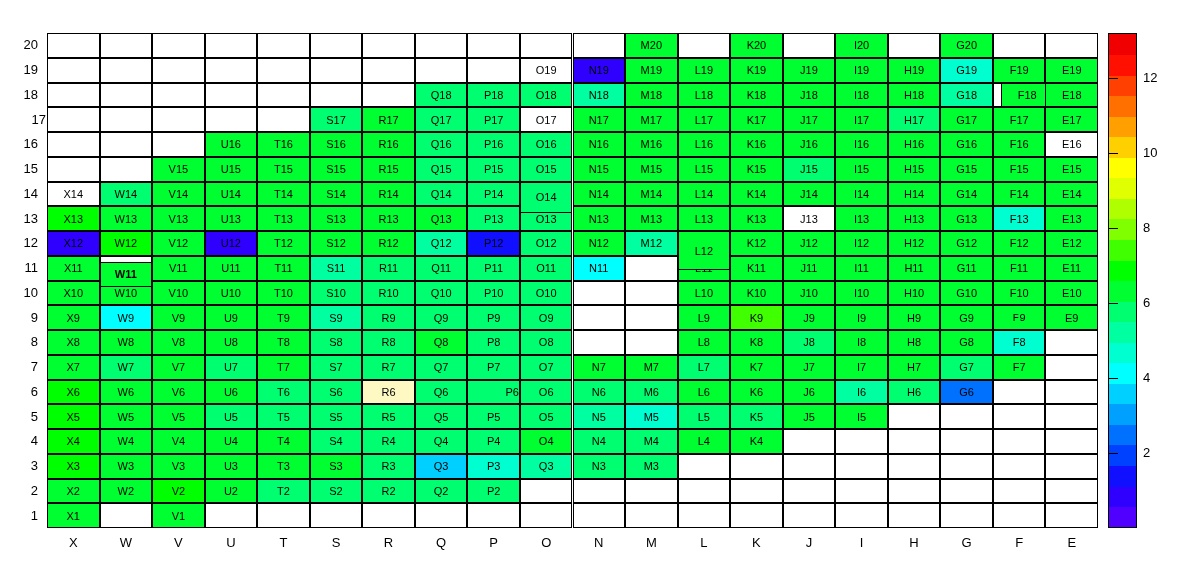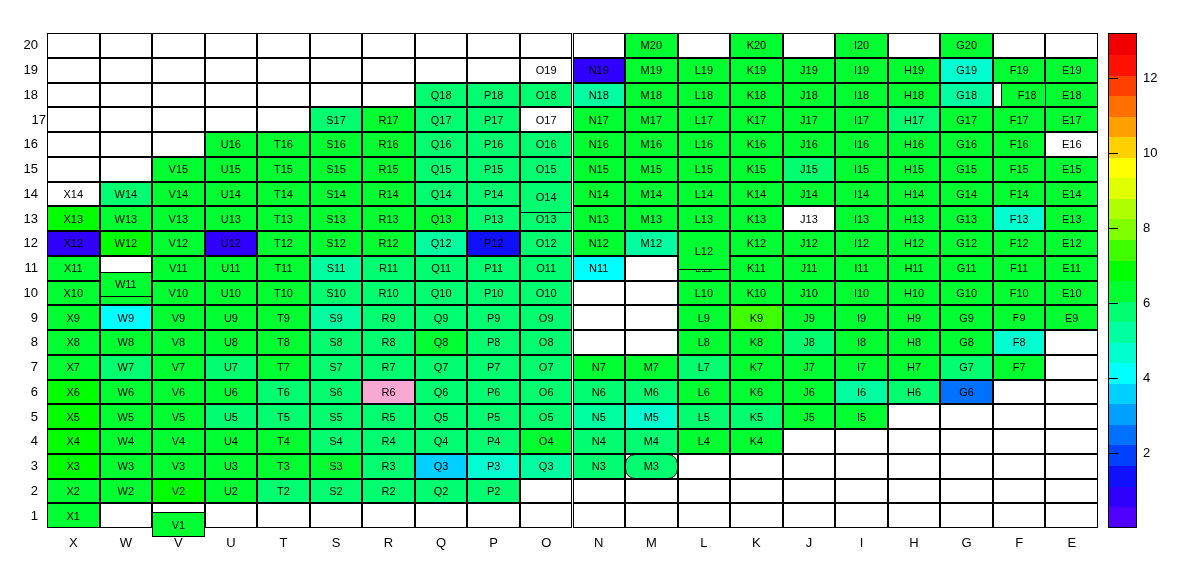--- a/index.html
+++ b/index.html
@@ -468,21 +468,21 @@
       <div class="cell" style="left: 683.15px; top: 0px; width: 52.55px; height: 24.75px; background: rgb(255, 255, 255);"></div>
       <div class="cell" style="left: 735.7px; top: 0px; width: 52.55px; height: 24.75px; background: rgb(255, 255, 255);"></div>
       <div class="cell" style="left: 788.25px; top: 0px; width: 52.55px; height: 24.75px; background: rgb(255, 255, 255);"></div>
       <div class="cell" style="left: 840.8px; top: 0px; width: 52.55px; height: 24.75px; background: rgb(255, 255, 255);"></div>
       <div class="cell" style="left: 893.35px; top: 0px; width: 52.55px; height: 24.75px; background: rgb(255, 255, 255);"></div>
       <div class="cell" style="left: 945.9px; top: 0px; width: 52.55px; height: 24.75px; background: rgb(255, 255, 255);"></div>
       <div class="cell" style="left: 998.45px; top: 0px; width: 52.55px; height: 24.75px; background: rgb(255, 255, 255);"></div>
       <div class="cell" style="left: 0px; top: 470.25px; width: 52.55px; height: 24.75px; background: rgb(0, 255, 48);">
         <span>X1</span>
       </div>
-      <div class="cell" style="left: 105.1px; top: 470.25px; width: 52.55px; height: 24.75px; background: rgb(0, 255, 48); margin-top: 9px;">
+      <div class="cell" style="left: 105.1px; top: 470.25px; width: 52.55px; height: 24.75px; background: rgb(0, 255, 48);">
         <span>V1</span>
       </div>
       <div class="cell" style="left: 0px; top: 445.5px; width: 52.55px; height: 24.75px; background: rgb(0, 255, 48);">
         <span>X2</span>
       </div>
       <div class="cell" style="left: 52.55px; top: 445.5px; width: 52.55px; height: 24.75px; background: rgb(0, 255, 48);">
         <span>W2</span>
       </div>
       <div class="cell" style="left: 105.1px; top: 445.5px; width: 52.55px; height: 24.75px; background: rgb(0, 255, 0);">
         <span>V2</span>
@@ -531,21 +531,21 @@
       </div>
       <div class="cell" style="left: 420.4px; top: 420.75px; width: 52.55px; height: 24.75px; background: rgb(0, 255, 208);">
         <span>P3</span>
       </div>
       <div class="cell" style="left: 472.95px; top: 420.75px; width: 52.55px; height: 24.75px; background: rgb(0, 255, 160);">
         <span>Q3</span>
       </div>
       <div class="cell" style="left: 525.5px; top: 420.75px; width: 52.55px; height: 24.75px; background: rgb(0, 255, 112);">
         <span>N3</span>
       </div>
-      <div class="cell" style="left: 578.05px; top: 420.75px; width: 52.55px; height: 24.75px; background: rgb(0, 255, 112); border-radius: 10px;">
+      <div class="cell" style="left: 578.05px; top: 420.75px; width: 52.55px; height: 24.75px; background: rgb(0, 255, 112);">
         <span>M3</span>
       </div>
       <div class="cell" style="left: 0px; top: 396px; width: 52.55px; height: 24.75px; background: rgb(0, 255, 0);">
         <span>X4</span>
       </div>
       <div class="cell" style="left: 52.55px; top: 396px; width: 52.55px; height: 24.75px; background: rgb(0, 255, 48);">
         <span>W4</span>
       </div>
       <div class="cell" style="left: 105.1px; top: 396px; width: 52.55px; height: 24.75px; background: rgb(0, 255, 48);">
         <span>V4</span>
@@ -642,27 +642,27 @@
       </div>
       <div class="cell" style="left: 157.65px; top: 346.5px; width: 52.55px; height: 24.75px; background: rgb(0, 255, 48);">
         <span>U6</span>
       </div>
       <div class="cell" style="left: 210.2px; top: 346.5px; width: 52.55px; height: 24.75px; background: rgb(0, 255, 112);">
         <span>T6</span>
       </div>
       <div class="cell" style="left: 262.75px; top: 346.5px; width: 52.55px; height: 24.75px; background: rgb(0, 255, 112);">
         <span>S6</span>
       </div>
-      <div class="cell" style="left: 315.3px; top: 346.5px; width: 52.55px; height: 24.75px; background: #f9a8d4;">
+      <div class="cell" style="left: 315.3px; top: 346.5px; width: 52.55px; height: 24.75px; background: #fef9c3;">
         <span>R6</span>
       </div>
       <div class="cell" style="left: 367.85px; top: 346.5px; width: 52.55px; height: 24.75px; background: rgb(0, 255, 112);">
         <span>Q6</span>
       </div>
-      <div class="cell" style="left: 420.4px; top: 346.5px; width: 52.55px; height: 24.75px; background: rgb(0, 255, 112);">
+      <div class="cell" style="left: 420.4px; top: 346.5px; width: 52.55px; height: 24.75px; background: rgb(0, 255, 112); justify-content: flex-end;">
         <span>P6</span>
       </div>
       <div class="cell" style="left: 472.95px; top: 346.5px; width: 52.55px; height: 24.75px; background: rgb(0, 255, 112);">
         <span>O6</span>
       </div>
       <div class="cell" style="left: 525.5px; top: 346.5px; width: 52.55px; height: 24.75px; background: rgb(0, 255, 112);">
         <span>N6</span>
       </div>
       <div class="cell" style="left: 578.05px; top: 346.5px; width: 52.55px; height: 24.75px; background: rgb(0, 255, 112);">
         <span>M6</span>
@@ -897,21 +897,21 @@
       </div>
       <div class="cell" style="left: 945.9px; top: 247.5px; width: 52.55px; height: 24.75px; background: rgb(0, 255, 48);">
         <span>F10</span>
       </div>
       <div class="cell" style="left: 998.45px; top: 247.5px; width: 52.55px; height: 24.75px; background: rgb(0, 255, 48);">
         <span>E10</span>
       </div>
       <div class="cell" style="left: 0px; top: 222.75px; width: 52.55px; height: 24.75px; background: rgb(0, 255, 48);">
         <span>X11</span>
       </div>
-      <div class="cell" style="left: 52.55px; top: 239px; width: 52.55px; height: 24.75px; background: rgb(0, 255, 48);">
+      <div class="cell" style="left: 52.55px; top: 229px; width: 52.55px; height: 24.75px; background: rgb(0, 255, 48); font-weight: bold;">
         <span>W11</span>
       </div>
       <div class="cell" style="left: 105.1px; top: 222.75px; width: 52.55px; height: 24.75px; background: rgb(0, 255, 48);">
         <span>V11</span>
       </div>
       <div class="cell" style="left: 157.65px; top: 222.75px; width: 52.55px; height: 24.75px; background: rgb(0, 255, 48);">
         <span>U11</span>
       </div>
       <div class="cell" style="left: 210.2px; top: 222.75px; width: 52.55px; height: 24.75px; background: rgb(0, 255, 48);">
         <span>T11</span>

